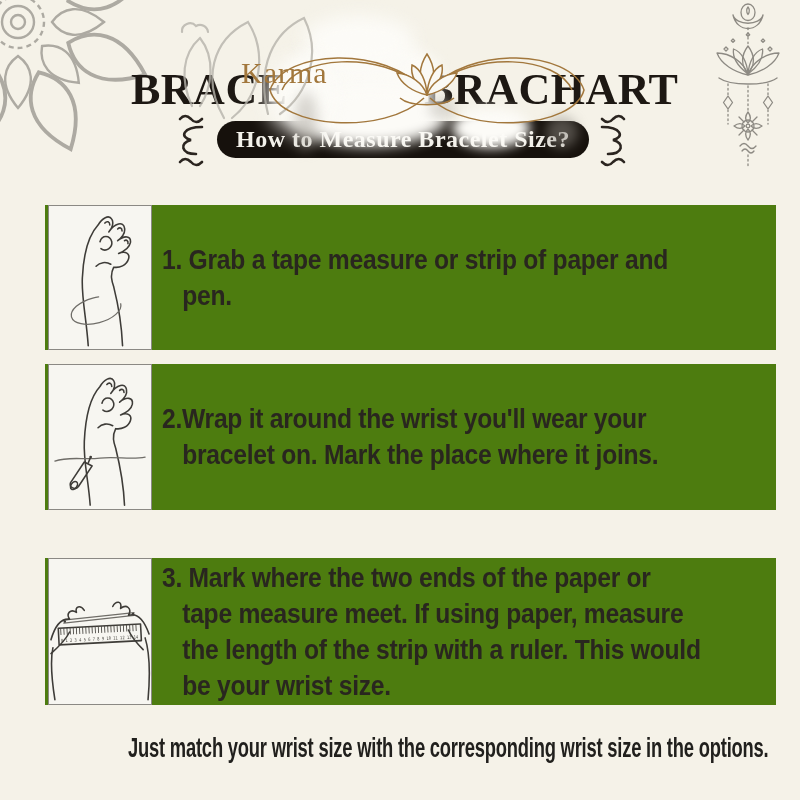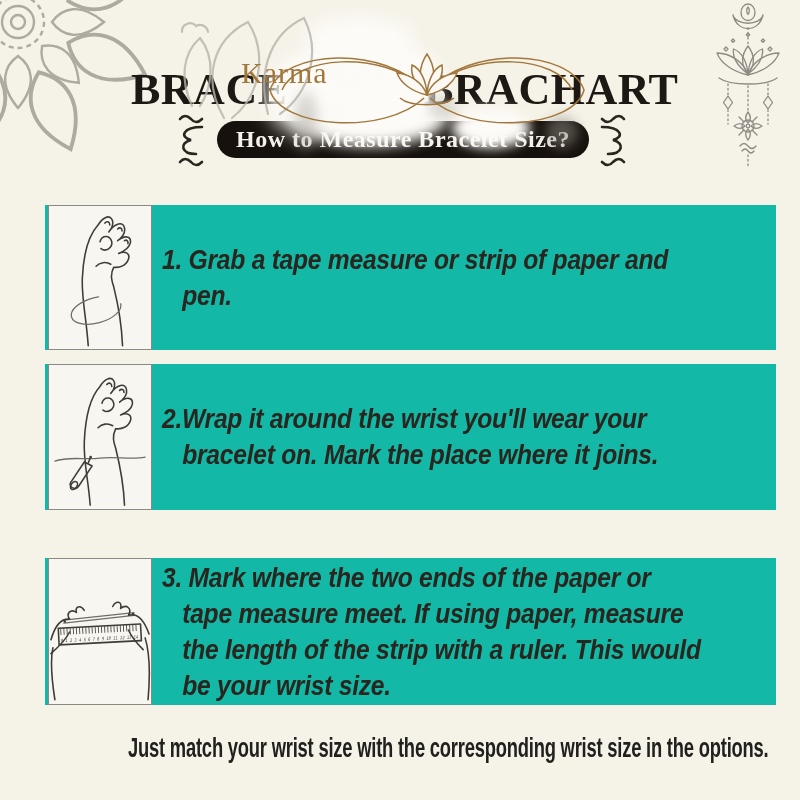--- a/index.html
+++ b/index.html
@@ -53,21 +53,21 @@
   }
   #banner-label{
     font-family:"Liberation Serif", serif;font-weight:700;font-size:24px;
     color:#f3f1ea;letter-spacing:.5px;white-space:nowrap;
   }
   .flourish{top:112px;width:40px;height:56px;z-index:1;}
   #flourish-left{left:170px;}
   #flourish-right{left:594px;transform:scaleX(-1);}
 
   
-  .step-row{left:45px;width:731px;background:#14b8a6;z-index:0;font-style:italic;}
+  .step-row{left:45px;width:731px;background:#4d7c0f;z-index:0;}
   #row1{top:205px;height:145px;}
   #row2{top:364px;height:146px;}
   #row3{top:558px;height:147px;}
   .illus-box{
     left:3px;top:0;width:104px;height:100%;box-sizing:border-box;
     background:#f7f6f1;border:1.5px solid #8b8984;
   }
   .illus-box svg{width:100%;height:100%;display:block;}
   .step-text{
     left:117px;top:0;height:100%;width:640px;

